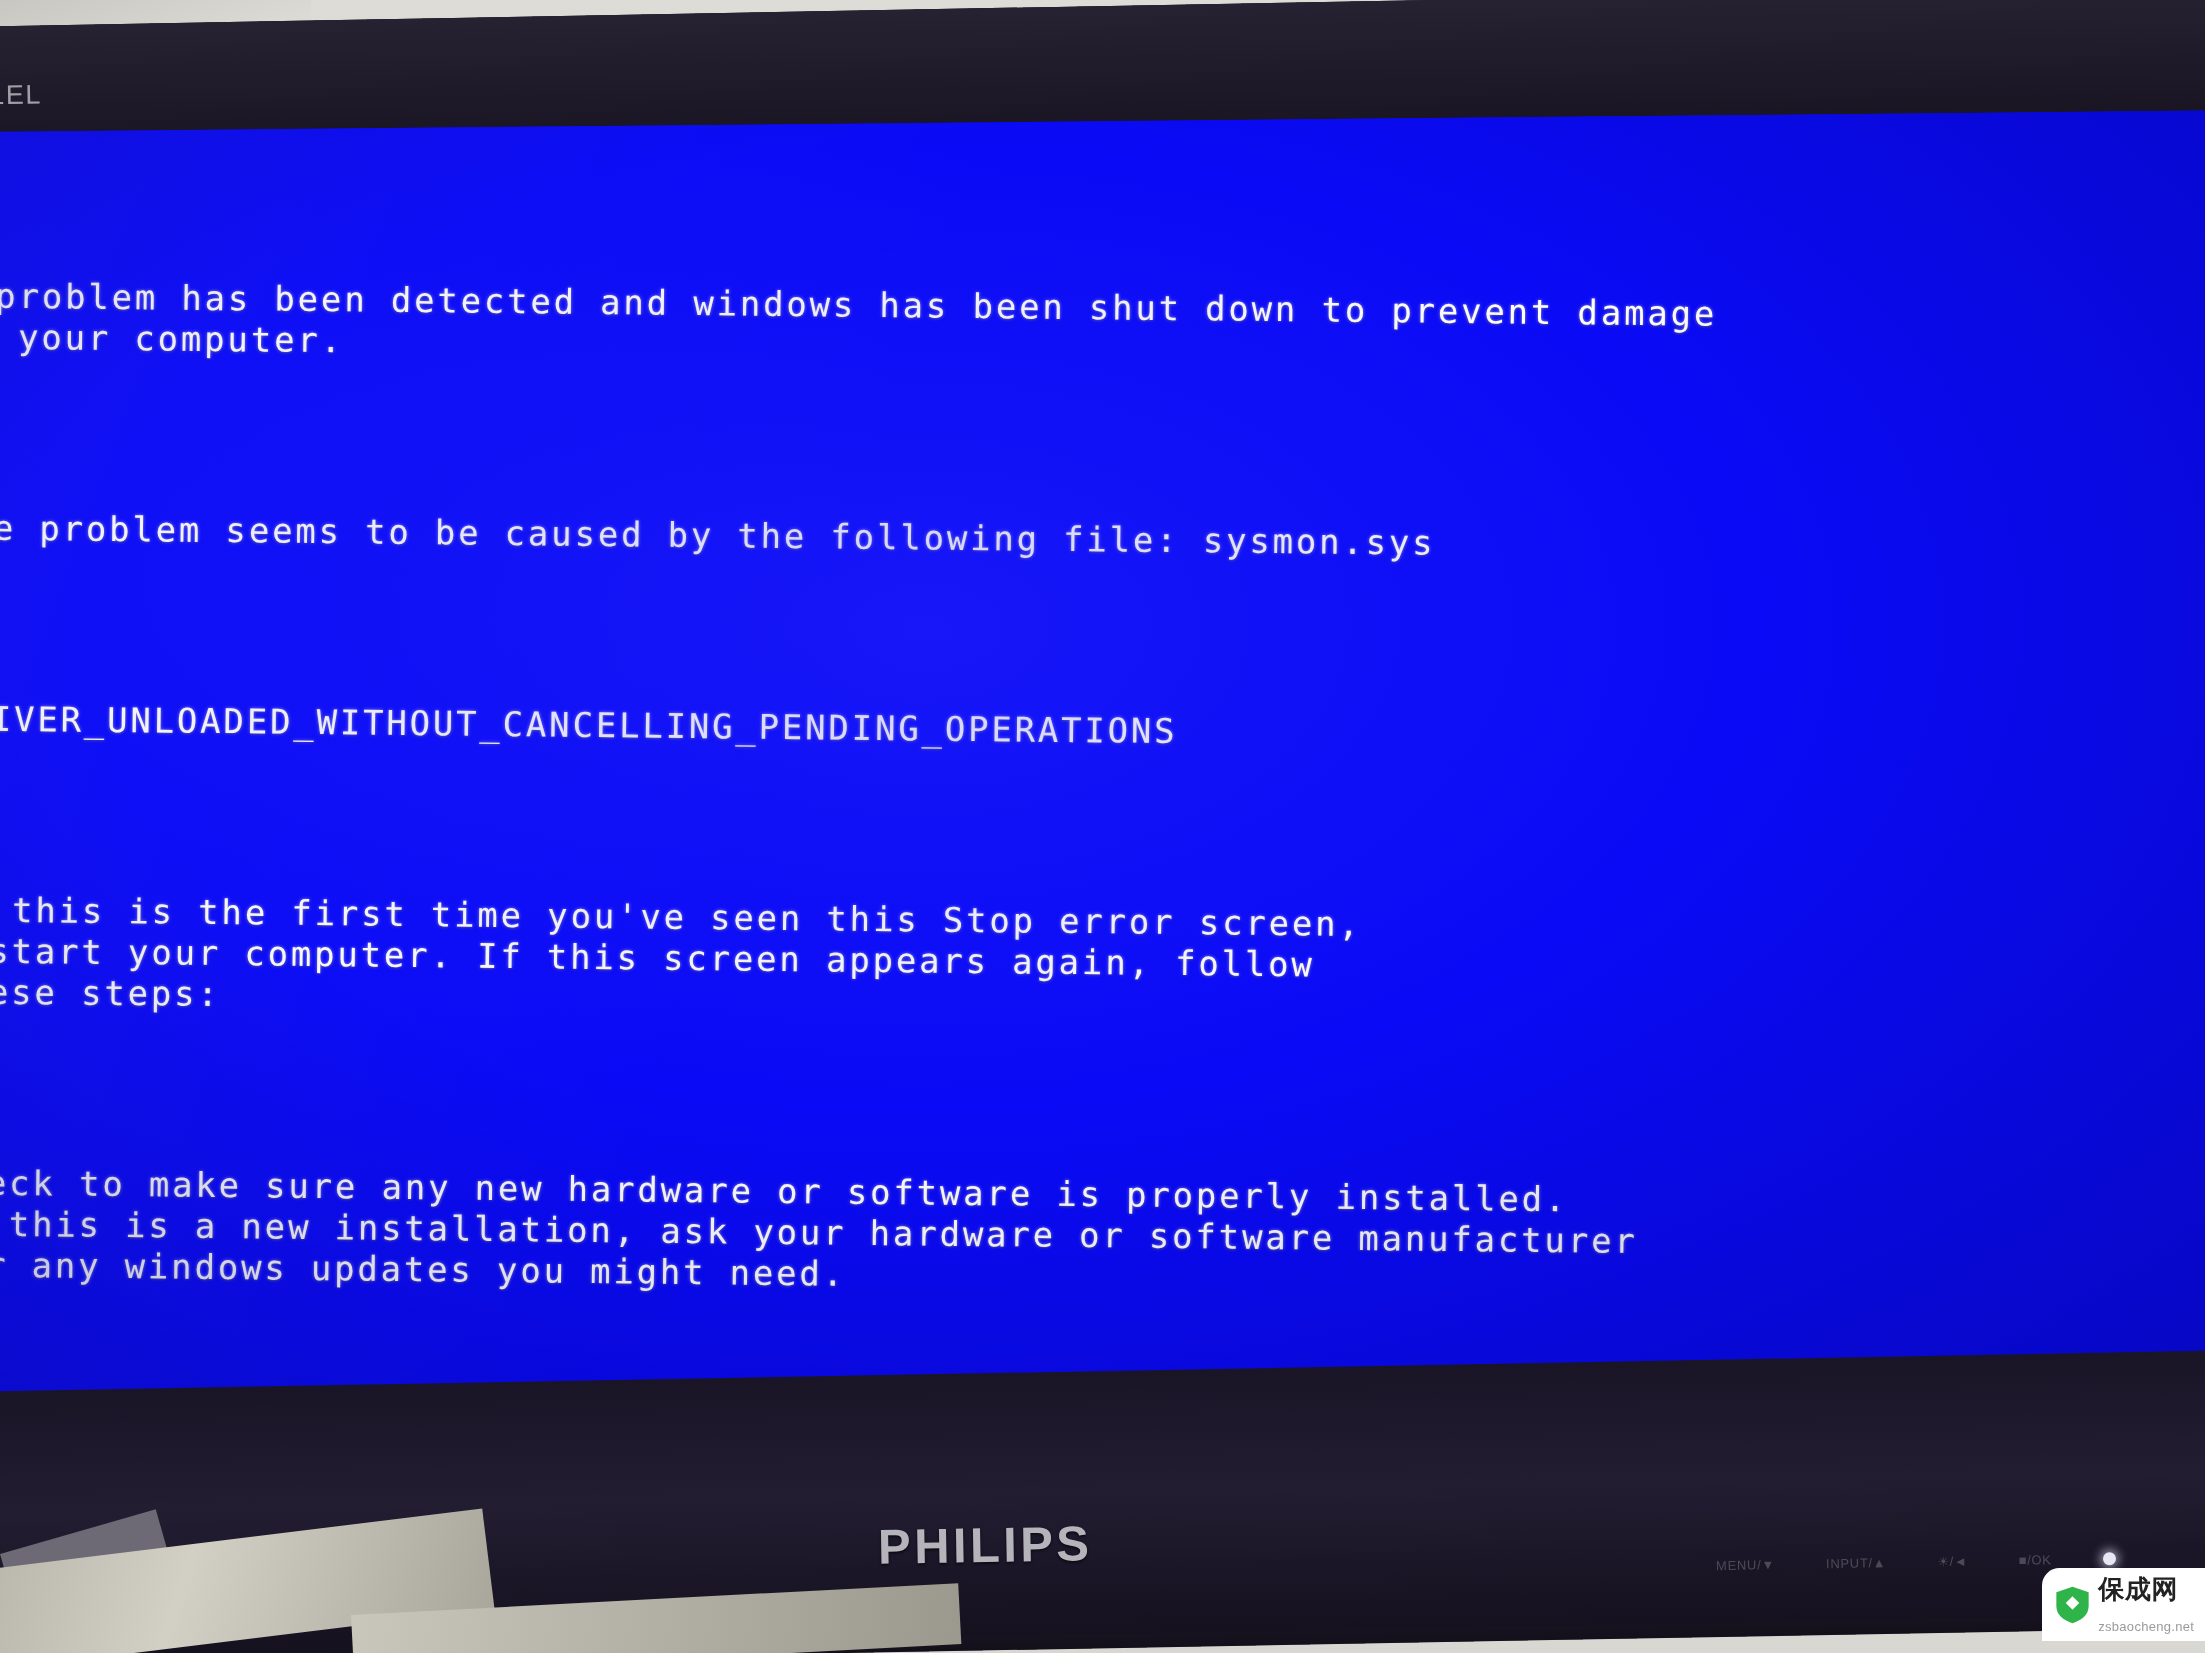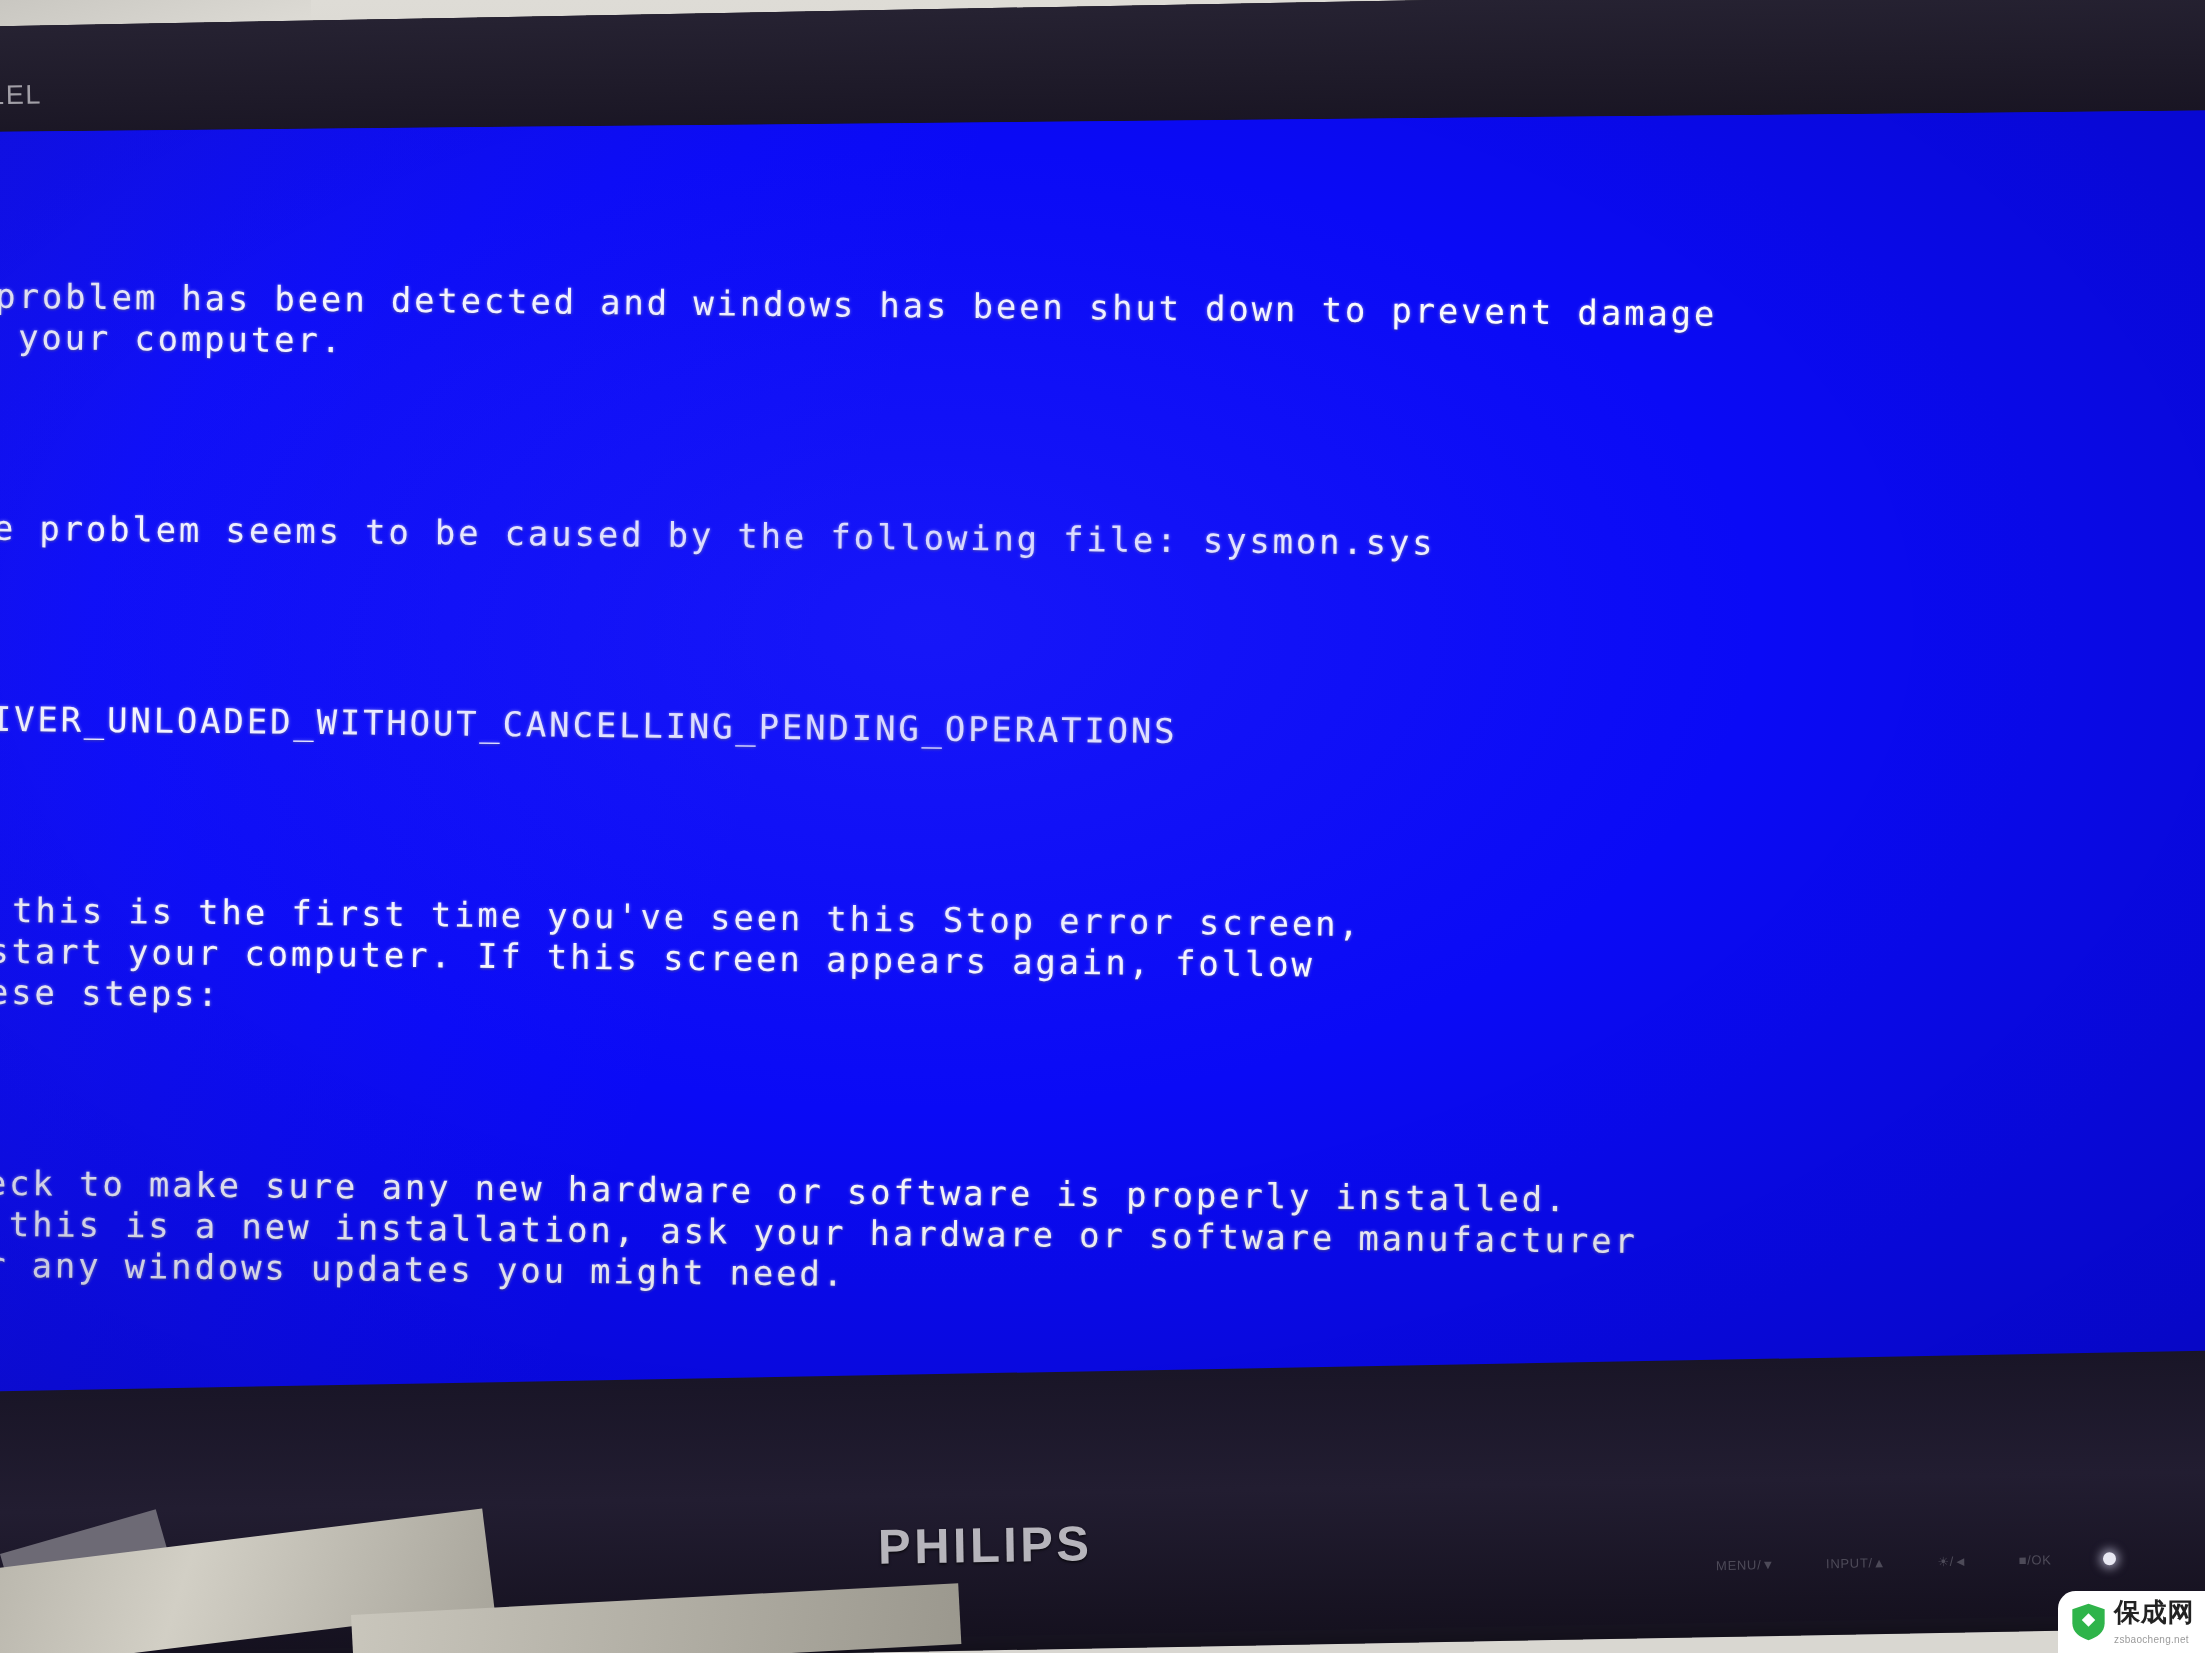--- a/index.html
+++ b/index.html
@@ -68,27 +68,27 @@
   .desk{position:absolute;left:-27px;top:1571px;width:513px;height:101px;
         background:linear-gradient(115deg,#b8b5ab 0%,#d2cfc5 40%,#a9a69c 100%);
         transform:rotate(-7deg);transform-origin:0 0;}
   .desk2{position:absolute;left:351px;top:1615px;width:608px;height:61px;
         background:linear-gradient(100deg,#c9c6bc 0%,#9b988e 100%);
         transform:rotate(-3deg);transform-origin:0 0;}
   .desk-edge{position:absolute;left:0px;top:1554px;width:162px;height:47px;
         background:#6d6a75;transform:rotate(-16deg);transform-origin:0 0;}
 
   
-  .watermark{position:absolute;right:0px;bottom:0px;
+  .watermark{position:absolute;right:0px;bottom:12px;
         background:#ffffff;border-top-left-radius:17.6px;
         padding:8px 10.8px 8px 13.5px;display:flex;align-items:center;gap:8px;}
   .wm-shield{width:35px;height:38px;flex:0 0 auto;}
   .wm-texts{display:flex;flex-direction:column;line-height:1;}
   .wm-cn{font-family:"DejaVu Sans",sans-serif;font-size:26px;font-weight:bold;color:#222;letter-spacing:0.7px;}
-  .wm-url{font-family:"Liberation Sans",sans-serif;font-size:10px;color:#9b9b9b;margin-top:10px;letter-spacing:0.3px;}
+  .wm-url{font-family:"Liberation Sans",sans-serif;font-size:13px;color:#9b9b9b;margin-top:18px;letter-spacing:0.3px;}
 </style>
 </head>
 <body>
 
 <div id="scene">
 
   <div class="wall"></div>
   <div class="wall-shadow"></div>
 
   <div class="monitor">

